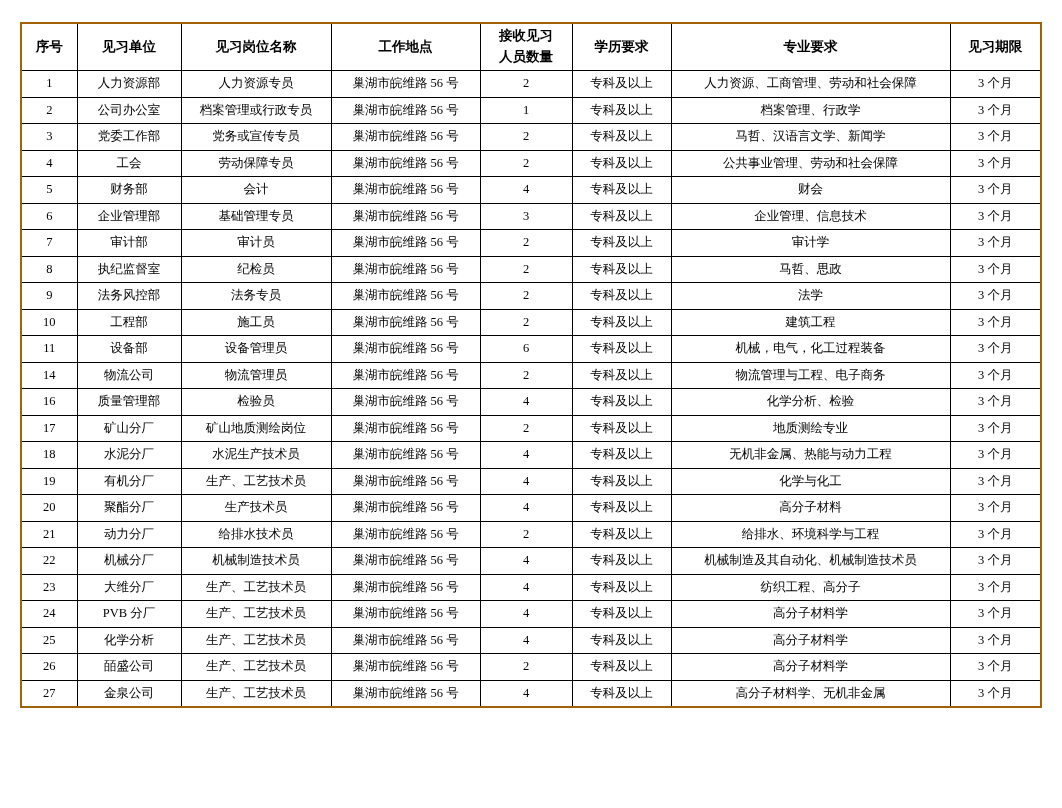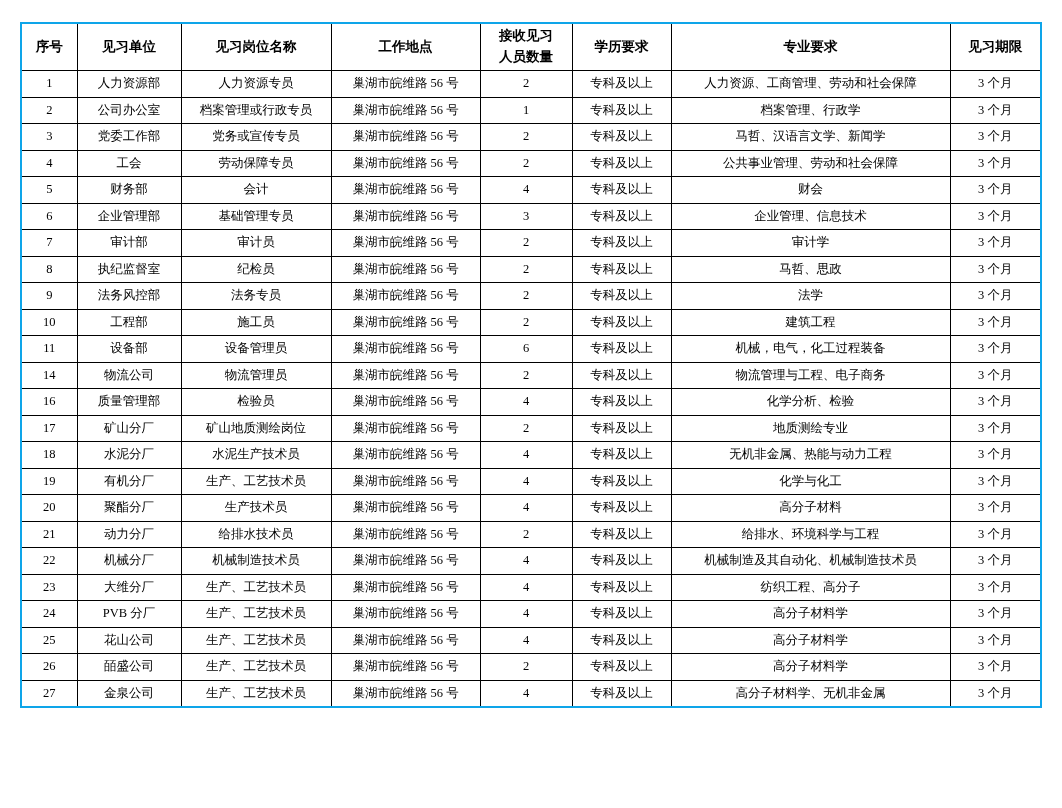--- a/index.html
+++ b/index.html
@@ -17,21 +17,21 @@
   }
   .table-wrap {
     position: absolute;
     left: 20px;
     top: 22px;
   }
   table.job-table {
     border-collapse: collapse;
     table-layout: fixed;
     width: 1020px;
-    border: 2px solid #0ea5e9;
+    border: 2px solid #a16207;
   }
   table.job-table th,
   table.job-table td {
     border: 1px solid #000000;
     text-align: center;
     vertical-align: middle;
     padding: 0 2px;
     overflow: hidden;
   }
   table.job-table th {
@@ -289,21 +289,21 @@
           <td>PVB 分厂</td>
           <td>生产、工艺技术员</td>
           <td>巢湖市皖维路 56 号</td>
           <td>4</td>
           <td>专科及以上</td>
           <td>高分子材料学</td>
           <td>3 个月</td>
         </tr>
         <tr>
           <td>25</td>
-          <td>花山公司</td>
+          <td>化学分析</td>
           <td>生产、工艺技术员</td>
           <td>巢湖市皖维路 56 号</td>
           <td>4</td>
           <td>专科及以上</td>
           <td>高分子材料学</td>
           <td>3 个月</td>
         </tr>
         <tr>
           <td>26</td>
           <td>皕盛公司</td>

